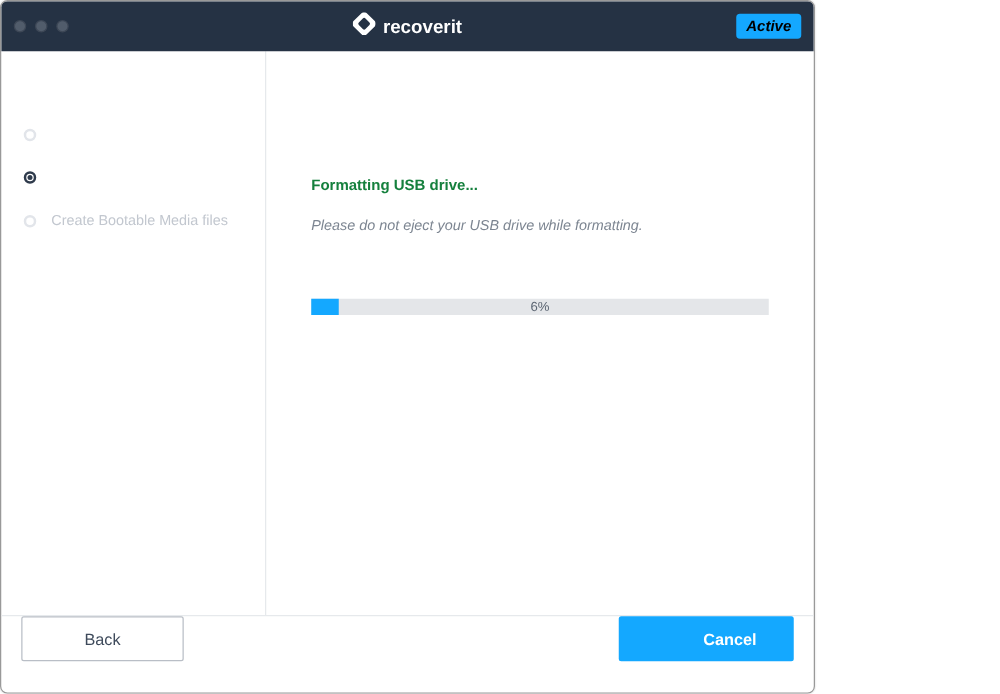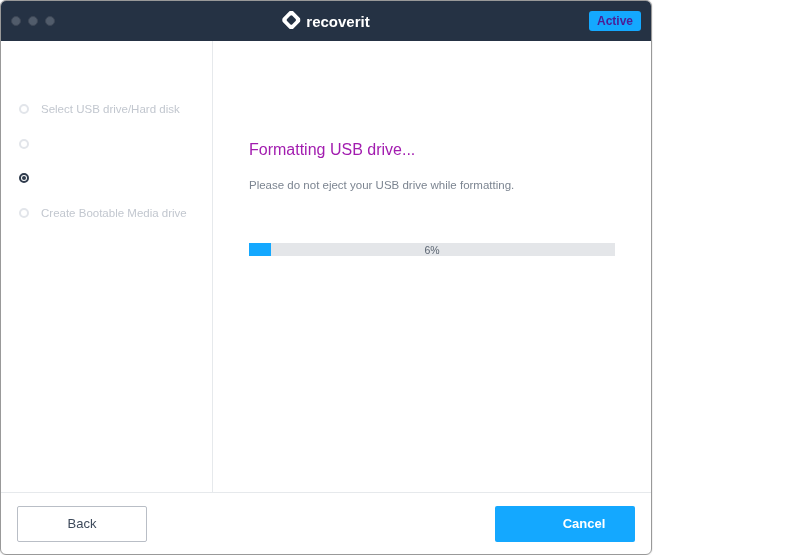--- a/index.html
+++ b/index.html
@@ -11,51 +11,51 @@
   }
   .titlebar {
     height: 40px; background: #253244; display: flex; align-items: center;
     padding: 0 10px; position: relative; flex: 0 0 40px;
   }
   .traffic { display: flex; gap: 7px; align-items: center; }
   .traffic .dot { width: 10px; height: 10px; border-radius: 50%; background: #515c6b; border: 1px solid #3d4756; }
   .brand { position: absolute; left: 50%; transform: translateX(-50%); display: flex; align-items: center; gap: 6px; color: #fff; font-weight: 600; font-size: 15px; }
   .brand svg { width: 18px; height: 18px; }
   .active-badge {
-    margin-left: auto; background: #14a8ff; color: #4c1d95; font-size: 12px;
-    padding: 3px 8px; border-radius: 3px; font-weight: 600;
+    margin-left: auto; background: #14a8ff; color: #000000; font-size: 12px;
+    padding: 3px 8px; border-radius: 3px; font-weight: 600; font-style: italic;
   }
   .body { flex: 1 1 auto; display: flex; min-height: 0; }
   .sidebar {
     width: 212px; border-right: 1px solid #e6e9ec; padding: 50px 0 0 0;
     display: flex; flex-direction: column;
   }
   .step { display: flex; align-items: center; gap: 12px; padding: 12px 18px; font-size: 11.5px; color: #c2c7cf; }
   .step .bullet {
     width: 10px; height: 10px; border-radius: 50%; border: 2px solid #e2e5ea; background: #fff;
     flex: 0 0 10px;
   }
   .step.active { color: #3e4a5b; font-weight: 600; font-size: 12px; }
   .step.active .bullet { border-color: #2f3b4c; position: relative; }
   .step.active .bullet::after {
     content: ""; position: absolute; left: 50%; top: 50%; width: 4px; height: 4px;
     background: #2f3b4c; border-radius: 50%; transform: translate(-50%, -50%);
   }
   .main { flex: 1 1 auto; padding: 100px 36px 0 36px; }
-  .heading { font-size: 16px; color: #a21caf; font-weight: 400; margin-bottom: 20px; }
-  .subtext { font-size: 11.5px; color: #7c8591; margin-bottom: 52px; }
+  .heading { font-size: 12px; color: #15803d; font-weight: 700; margin-bottom: 20px; }
+  .subtext { font-size: 11.5px; color: #7c8591; margin-bottom: 52px; font-style: italic; }
   .progress-wrap { position: relative; }
   .progress-bar { width: 100%; height: 13px; background: #e4e6e9; position: relative; }
   .progress-fill { height: 100%; background: #14a8ff; width: 6%; }
   .progress-label {
     position: absolute; left: 50%; top: 50%; transform: translate(-50%, -50%);
     font-size: 10.5px; color: #5b6572;
   }
   .footer {
-    flex: 0 0 62px; border-top: 1px solid #e6e9ec; display: flex; align-items: center;
+    flex: 0 0 62px; border-top: 1px solid #e6e9ec; display: flex; align-items: flex-start;
     padding: 0 16px; gap: 10px;
   }
   .btn {
     height: 36px; min-width: 130px; display: flex; align-items: center; justify-content: center;
     font-size: 13px; border-radius: 2px; cursor: pointer; user-select: none;
   }
   .btn-back { border: 1px solid #b9bec6; color: #3e4a5b; background: #fff; }
   .btn-cancel { background: #14a8ff; color: #fff; margin-left: auto; font-weight: 600; min-width: 140px; padding-left: 38px; }
 </style>
 </head>
@@ -78,31 +78,27 @@
       </span>
       <span>recoverit</span>
     </div>
     <div class="active-badge">Active</div>
   </div>
 
   <div class="body">
     <div class="sidebar">
       <div class="step">
         <span class="bullet"></span>
-        <span>Select USB drive/Hard disk</span>
-      </div>
-      <div class="step">
-        <span class="bullet"></span>
       </div>
       <div class="step active">
         <span class="bullet"></span>
       </div>
       <div class="step">
         <span class="bullet"></span>
-        <span>Create Bootable Media drive</span>
+        <span>Create Bootable Media files</span>
       </div>
     </div>
 
     <div class="main">
       <div class="heading">Formatting USB drive...</div>
       <div class="subtext">Please do not eject your USB drive while formatting.</div>
       <div class="progress-wrap">
         <div class="progress-bar">
           <div class="progress-fill" style="width:6%"></div>
         </div>

